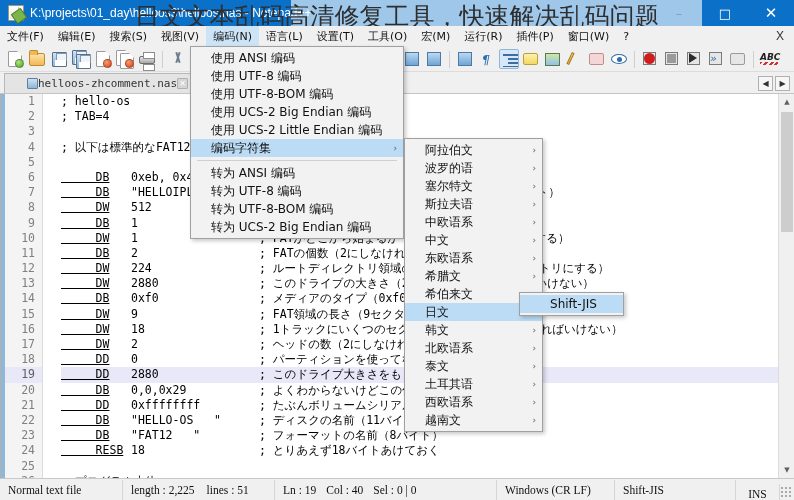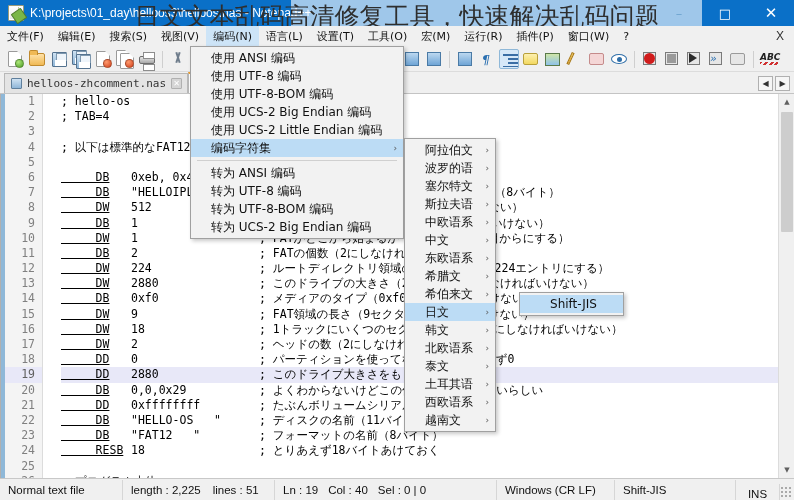--- a/index.html
+++ b/index.html
@@ -154,22 +154,22 @@
       linear-gradient(#3a6ea5,#3a6ea5) 0 12px/15px 2px no-repeat;}
   .tb-ico.sel{background:#d6e8f8;border:1px solid #8fb8d8;border-radius:2px;}
 
   
   .tabbar {
     position:absolute; left:0; top:72px; width:794px; height:22px;
     background:#f0f0f0; border-bottom:1px solid #c4c4c4;
     display:flex; align-items:flex-end; padding-left:4px;
   }
   .tab {
-    height:20px; display:flex; align-items:center; gap:5px;
-    padding:0 5px 0 6px; font-size:11px;
+    height:20px; display:flex; align-items:center; 
+    padding:0 5px 0 22px; font-size:11px;
     font-family:"DejaVu Sans Mono","Liberation Mono",monospace;
     background:#e4e4e4; border:1px solid #b8b8b8; border-bottom:none;
     margin-right:0; color:#333; white-space:nowrap;
   }
   .tab.active { background:#ffffff; border-top:2px solid #f0a030; color:#111; height:21px;}
   .tab-ico {
     width:11px;height:11px;background:linear-gradient(#cfe2f2,#8fb6d8);
     border:1px solid #5f7f9c; flex:none; border-radius:1px;
   }
   .tab-close {
@@ -249,31 +249,31 @@
     position:relative;
   }
   .pitem.sel { background:#bcdcf5; }
   .pitem .arrow {
     position:absolute; right:6px; font-size:9px; color:#555;
     font-family:"DejaVu Sans",sans-serif;
   }
   .psep { height:1px; background:#d0d0d0; margin:3px 6px; }
 
   #menu-encoding { left:190px; top:46px; width:214px; }
-  #menu-charset  { left:404px; top:138px; width:92px; }
+  #menu-charset  { left:404px; top:138px; width:139px; }
   #menu-japanese { left:519px; top:292px; width:105px; }
   #menu-japanese .pitem { padding-left:14px; justify-content:center; }
 
   
   .statusbar {
     position:absolute; left:0; bottom:0; width:794px; height:22px;
     background:#f0f0f0; border-top:1px solid #c8c8c8;
     display:flex; align-items:center;
     font-size:11.5px; color:#111;
-    font-family:Liberation Sans, sans-serif;
+    font-family:Liberation Serif, serif;
   }
   .sb {
     height:20px; display:flex; align-items:center; padding:0 8px;
     border-right:1px solid #d6d6d6; white-space:nowrap;
   }
   .sb-0 { width:123px; }
   .sb-1 { width:152px; }
   .sb-2 { width:222px; }
   .sb-3 { width:118px; }
   .sb-4 { width:121px; }

